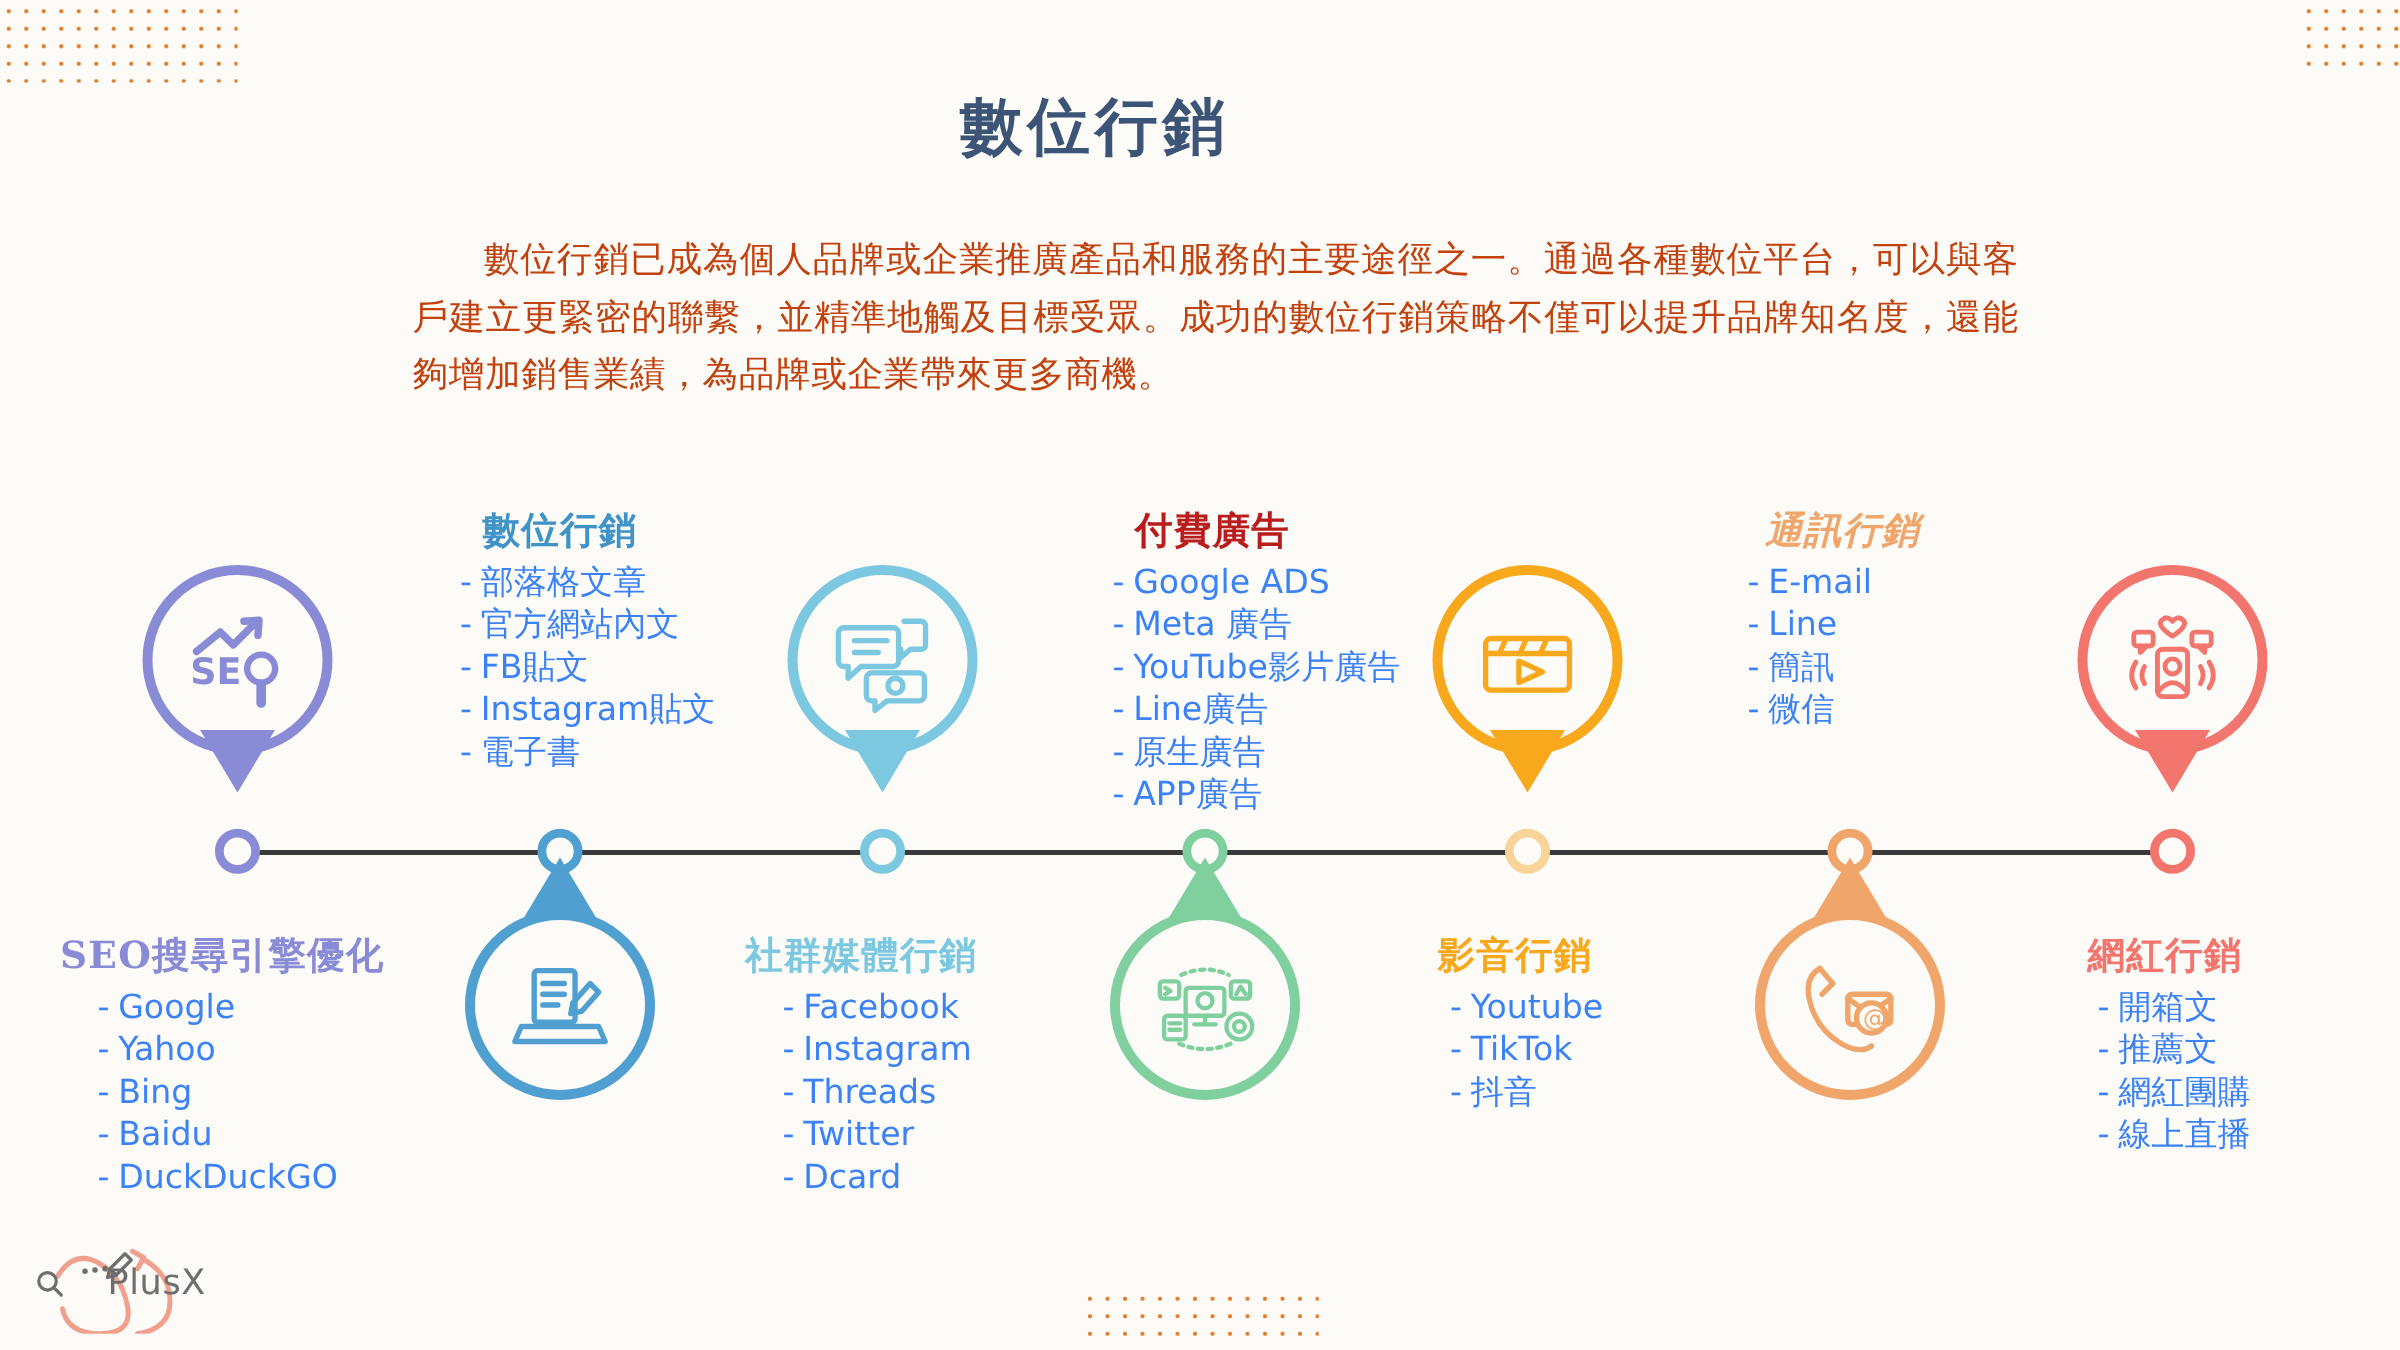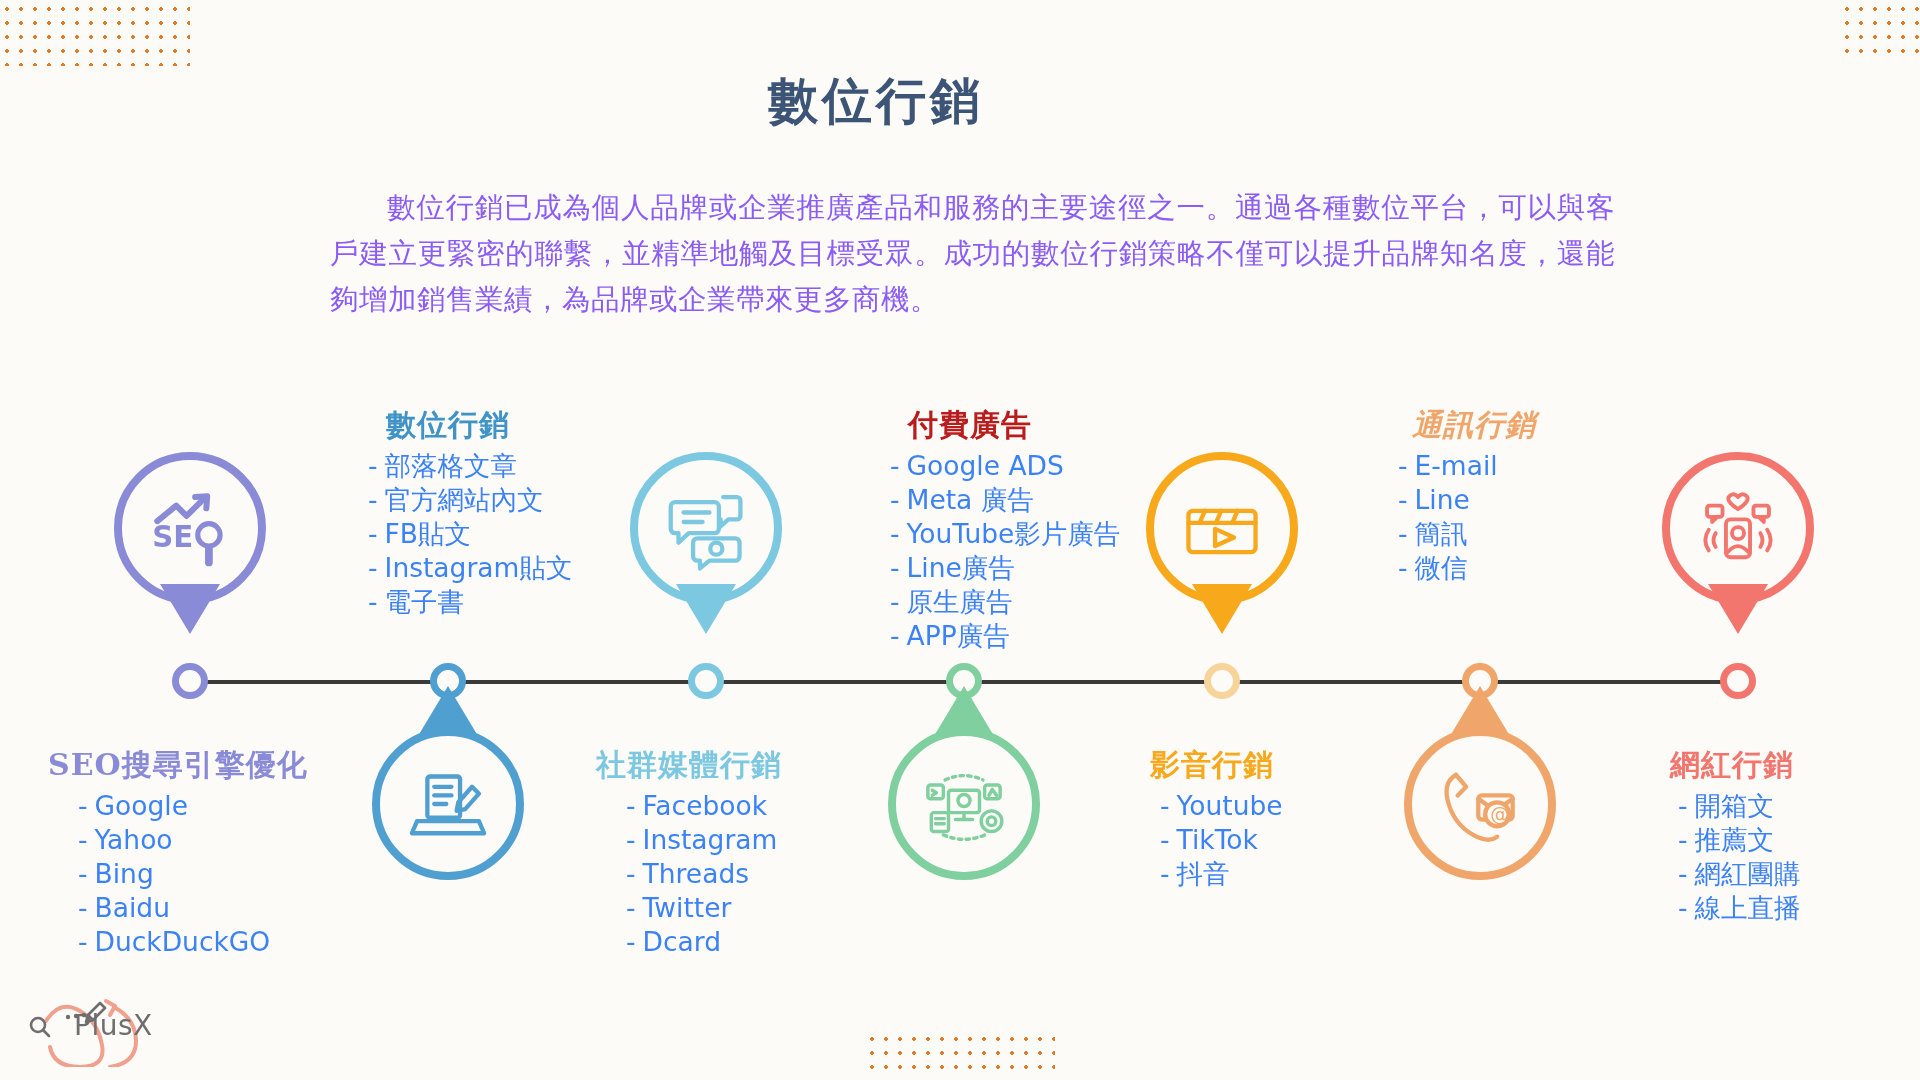--- a/index.html
+++ b/index.html
@@ -30,21 +30,21 @@
     font-weight:bold;
     font-size:50px; line-height:1;
     letter-spacing:4px;
     color:#3c5577;
     margin-left:12px;
   }
   #intro {
     position:absolute; left:330px; top:185px; width:1285px;
     font-family:"DejaVu Serif", serif;
     font-size:28.5px; line-height:1.62;
-    color:#8b5cf6;
+    color:#c2410c;
     text-align:justify;
     text-indent:2em;
     letter-spacing:.5px;
   }
 
   
   #axis {
     position:absolute; left:190px; top:680px; width:1548px; height:4px;
     background:#3a3a3a; border-radius:2px;
   }
@@ -97,21 +97,21 @@
     color:#3b82f6;
     white-space:nowrap;
     padding:1.5px 0;
   }
   .block li .dash { margin-right:7px; }
   .block.indent ul { padding-left:30px; }
 
   
   #logo { position:absolute; left:18px; top:985px; width:150px; height:82px; }
   #logo .word {
-    position:absolute; left:56px; top:24px;
+    position:absolute; left:68px; top:24px;
     font-family:"DejaVu Sans", sans-serif;
     font-size:28px; color:#6e6e6e; letter-spacing:.5px;
   }
 </style>
 </head>
 <body>
 
 <div id="stage">
 
   <div class="dots" id="dots-tl"></div>

